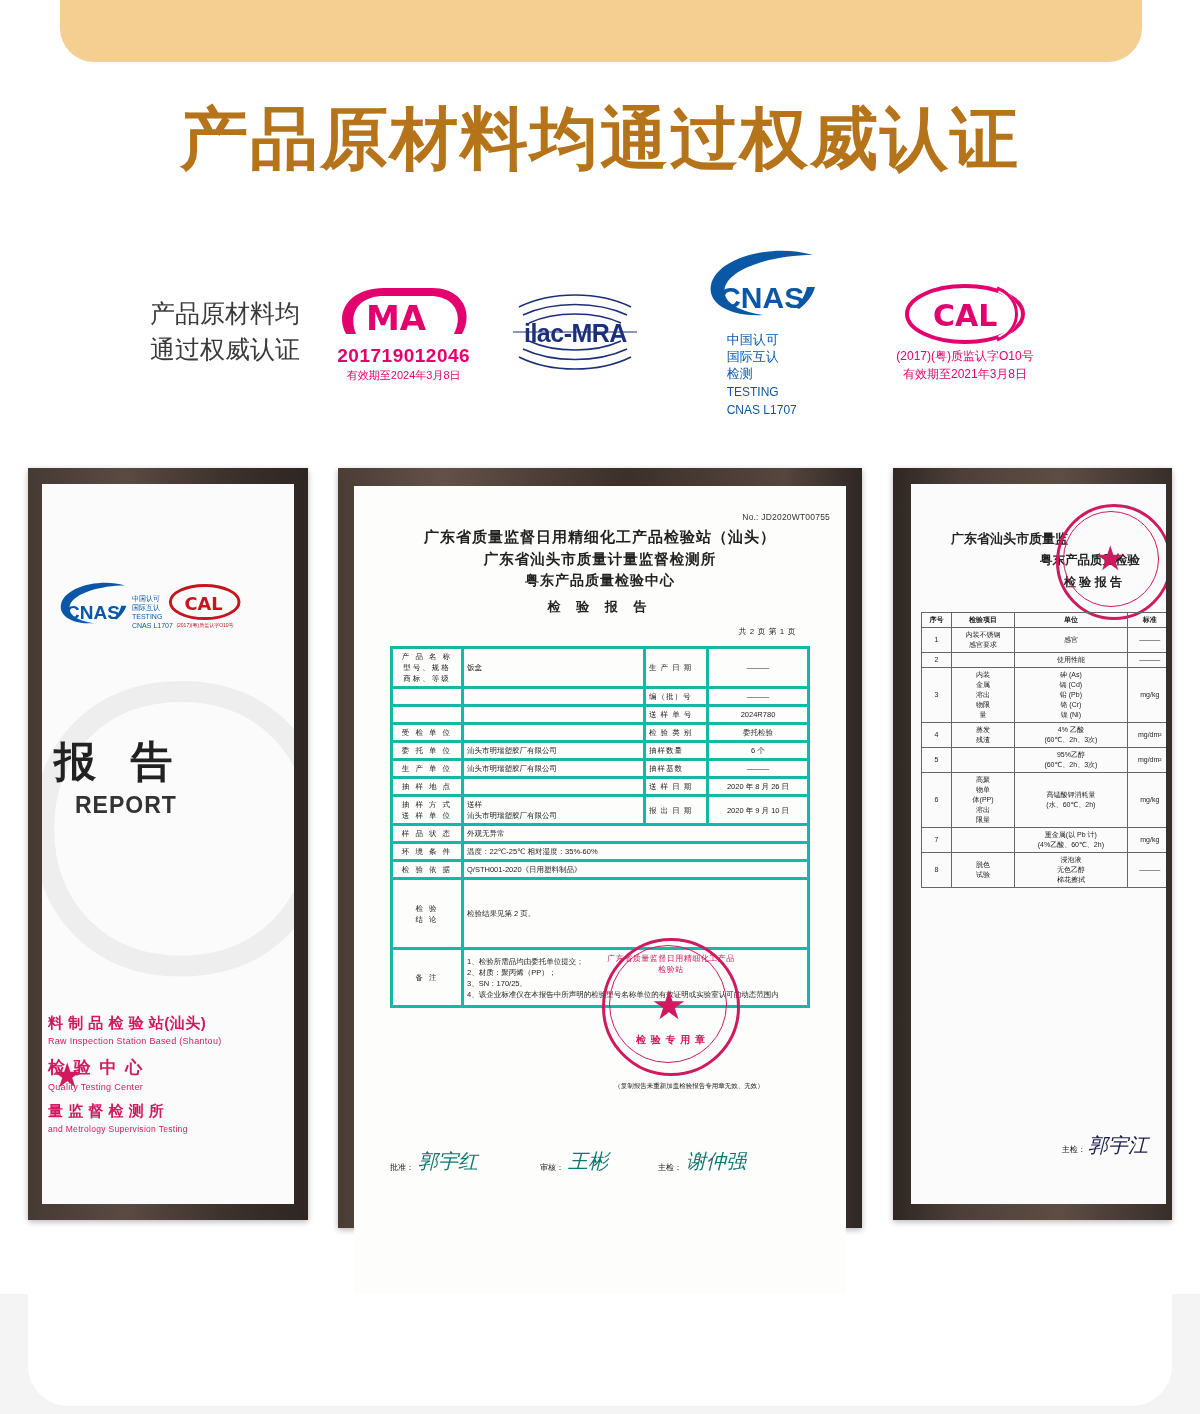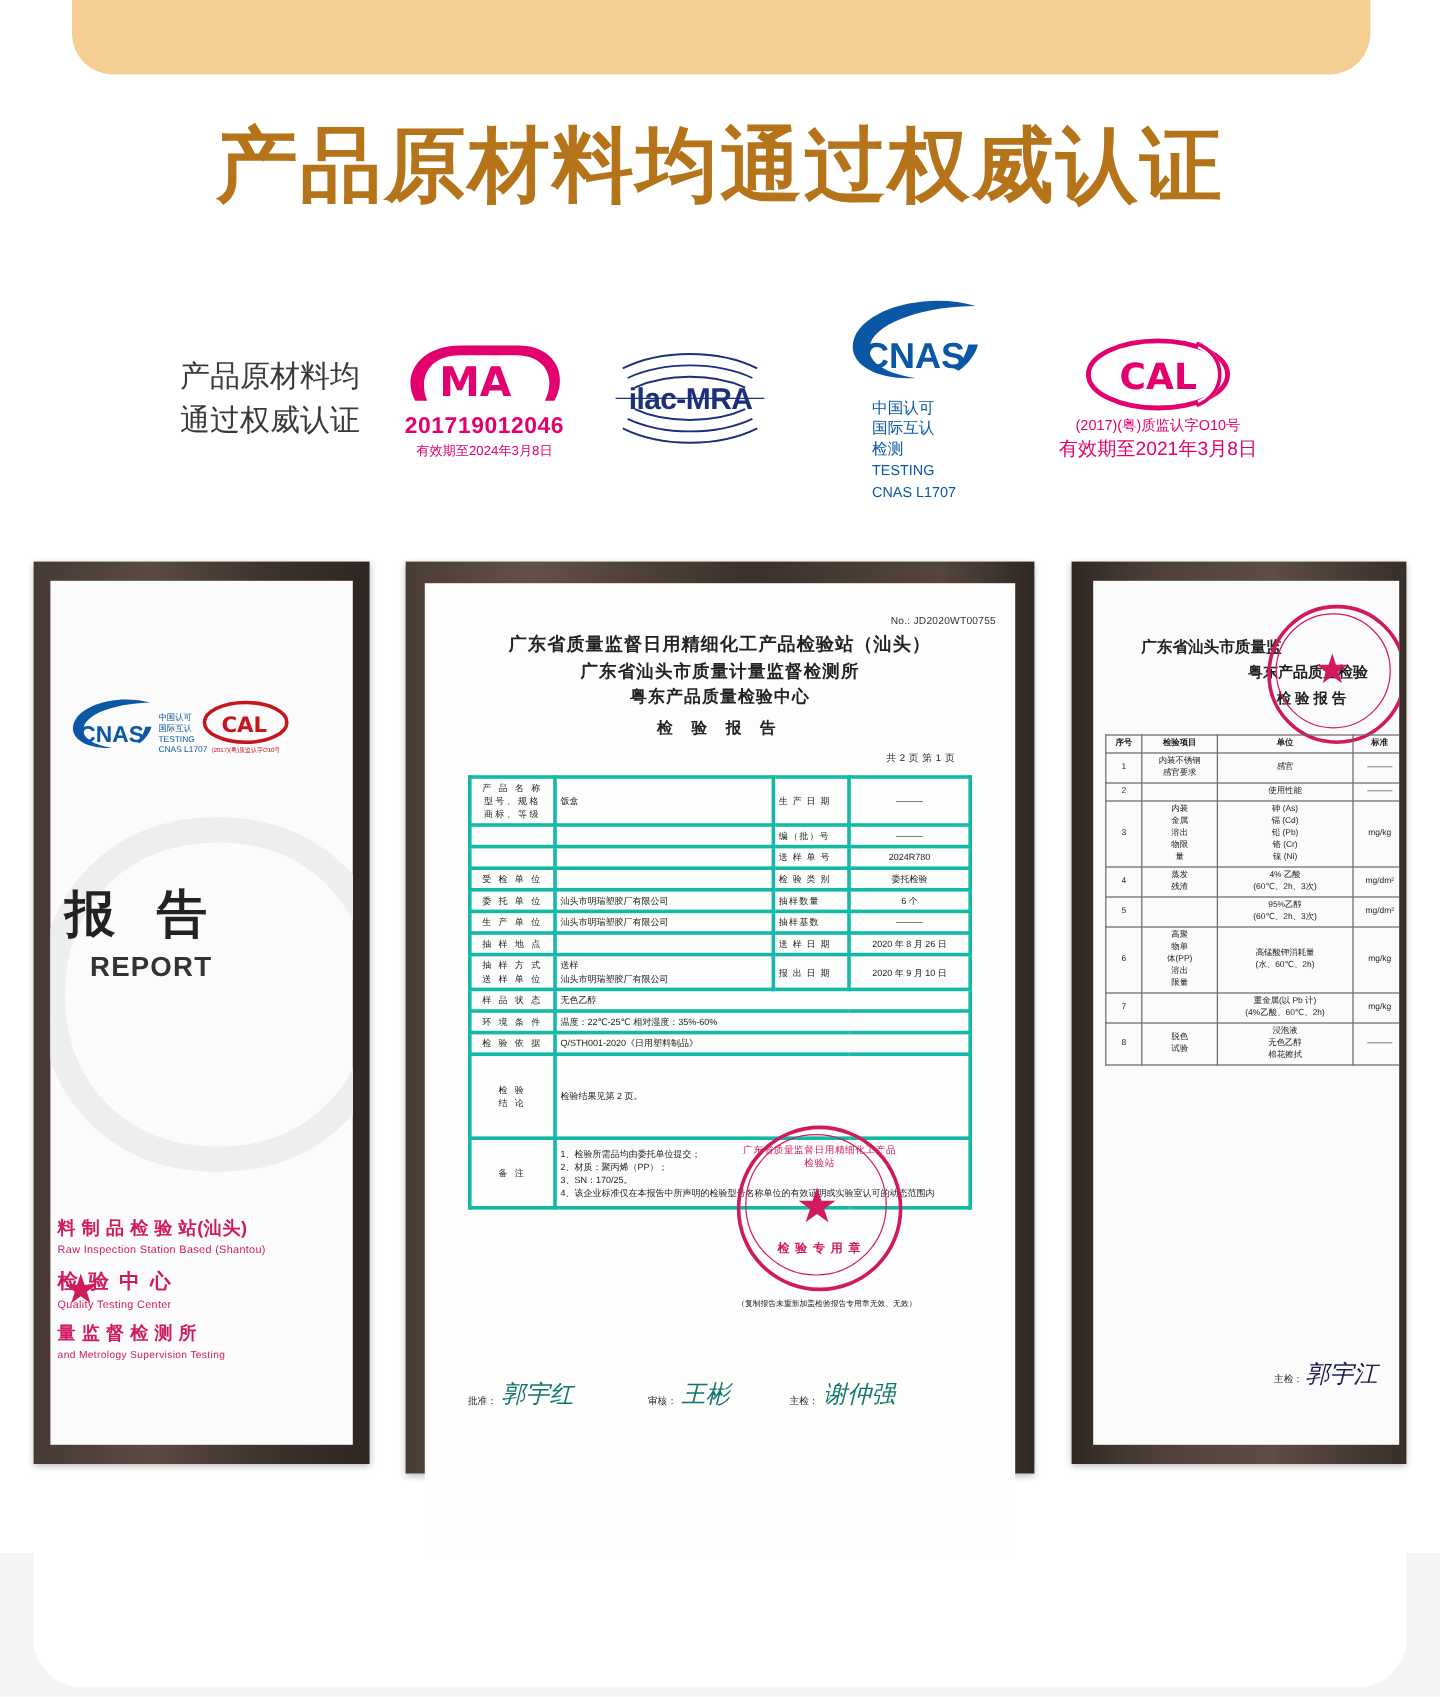--- a/index.html
+++ b/index.html
@@ -72,21 +72,21 @@
     position:absolute;left:0;top:34px;width:118px;text-align:center;
     font-size:30px;font-weight:bold;color:#0a57a5;letter-spacing:0px;
   }
   .cnas-side{font-size:13px;line-height:17px;color:#0a57a5;white-space:nowrap;}
   .cnas-side .en{font-size:12px;color:#0a57a5;margin-top:3px;line-height:15px;}
 
   
   .cal-wrap{width:175px;display:flex;flex-direction:column;align-items:center;}
   .cal-mark{width:125px;height:64px;position:relative;}
   .cal-num{font-size:12px;color:#e3006e;margin-top:2px;}
-  .cal-valid{font-size:16px;color:#e3006e;margin-top:1px;}
+  .cal-valid{font-size:12px;color:#e3006e;margin-top:1px;}
 
   
   .certs{position:absolute;left:28px;top:468px;width:1144px;height:760px;}
   .cert{
     position:absolute;top:0;
     background:#3a2f2b;
     box-shadow:0 2px 6px rgba(0,0,0,.28);
   }
   .cert .mat{
     position:absolute;background:#ffffff;
@@ -138,21 +138,21 @@
   .mc-h3{position:absolute;left:0;top:86px;width:492px;text-align:center;font-size:14px;font-weight:bold;letter-spacing:1px;}
   .mc-h4{position:absolute;left:0;top:112px;width:492px;text-align:center;font-size:13px;font-weight:bold;letter-spacing:6px;}
   .mc-pages{position:absolute;right:50px;top:140px;font-size:8px;letter-spacing:0.5px;}
   .mc-table{position:absolute;left:36px;top:160px;width:420px;border:1px solid #555;border-collapse:collapse;}
   .mc-table td{border:3px solid #14b8a6;font-size:7.5px;color:#222;padding:2px 3px;line-height:11px;vertical-align:middle;}
   .mc-table td.lbl{width:62px;text-align:center;letter-spacing:2px;}
   .mc-table td.val{}
   .mc-table td.lbl2{width:54px;letter-spacing:1px;}
   .mc-table td.val2{width:92px;text-align:center;}
   .mc-stamp{
-    position:absolute;left:260px;top:452px;width:132px;height:132px;border-radius:50%;
+    position:absolute;left:248px;top:452px;width:132px;height:132px;border-radius:50%;
     border:3px solid #d0195e;color:#d0195e;
   }
   .mc-stamp .ring{
     position:absolute;left:4px;top:4px;width:116px;height:116px;border-radius:50%;
     border:1px solid #d0195e;
   }
   .mc-stamp .star{position:absolute;left:46px;top:44px;font-size:40px;line-height:40px;color:#d0195e;}
   .mc-stamp .txt{position:absolute;left:0;top:92px;width:132px;text-align:center;font-size:10px;font-weight:bold;letter-spacing:1px;color:#d0195e;}
   .mc-stamp-top{position:absolute;left:0;top:12px;width:132px;text-align:center;font-size:8px;color:#d0195e;letter-spacing:0.5px;}
   .mc-sign{position:absolute;left:36px;top:662px;width:420px;height:44px;font-size:8px;color:#222;}
@@ -358,21 +358,21 @@
               <tr>
                 <td class="lbl" style="white-space: pre-line;">抽 样 方 式
 送 样 单 位</td>
                 <td class="val" style="white-space: pre-line;">送样
 汕头市明瑞塑胶厂有限公司</td>
                 <td class="lbl2" style="white-space: pre-line;">报 出 日 期</td>
                 <td class="val2" style="white-space: pre-line;">2020 年 9 月 10 日</td>
               </tr>
               <tr>
                 <td class="lbl" style="white-space: pre-line;">样 品 状 态</td>
-                <td class="val" colspan="3" style="white-space: pre-line;">无色乙醇</td>
+                <td class="val" colspan="3" style="white-space: pre-line;">外观无异常</td>
               </tr>
               <tr>
                 <td class="lbl" style="white-space: pre-line;">环 境 条 件</td>
                 <td class="val" colspan="3" style="white-space: pre-line;">温度：22℃-25℃    相对湿度：35%-60%</td>
               </tr>
               <tr>
                 <td class="lbl" style="white-space: pre-line;">检 验 依 据</td>
                 <td class="val" colspan="3" style="white-space: pre-line;">Q/STH001-2020《日用塑料制品》</td>
               </tr>
               <tr style="height: 70px;">

